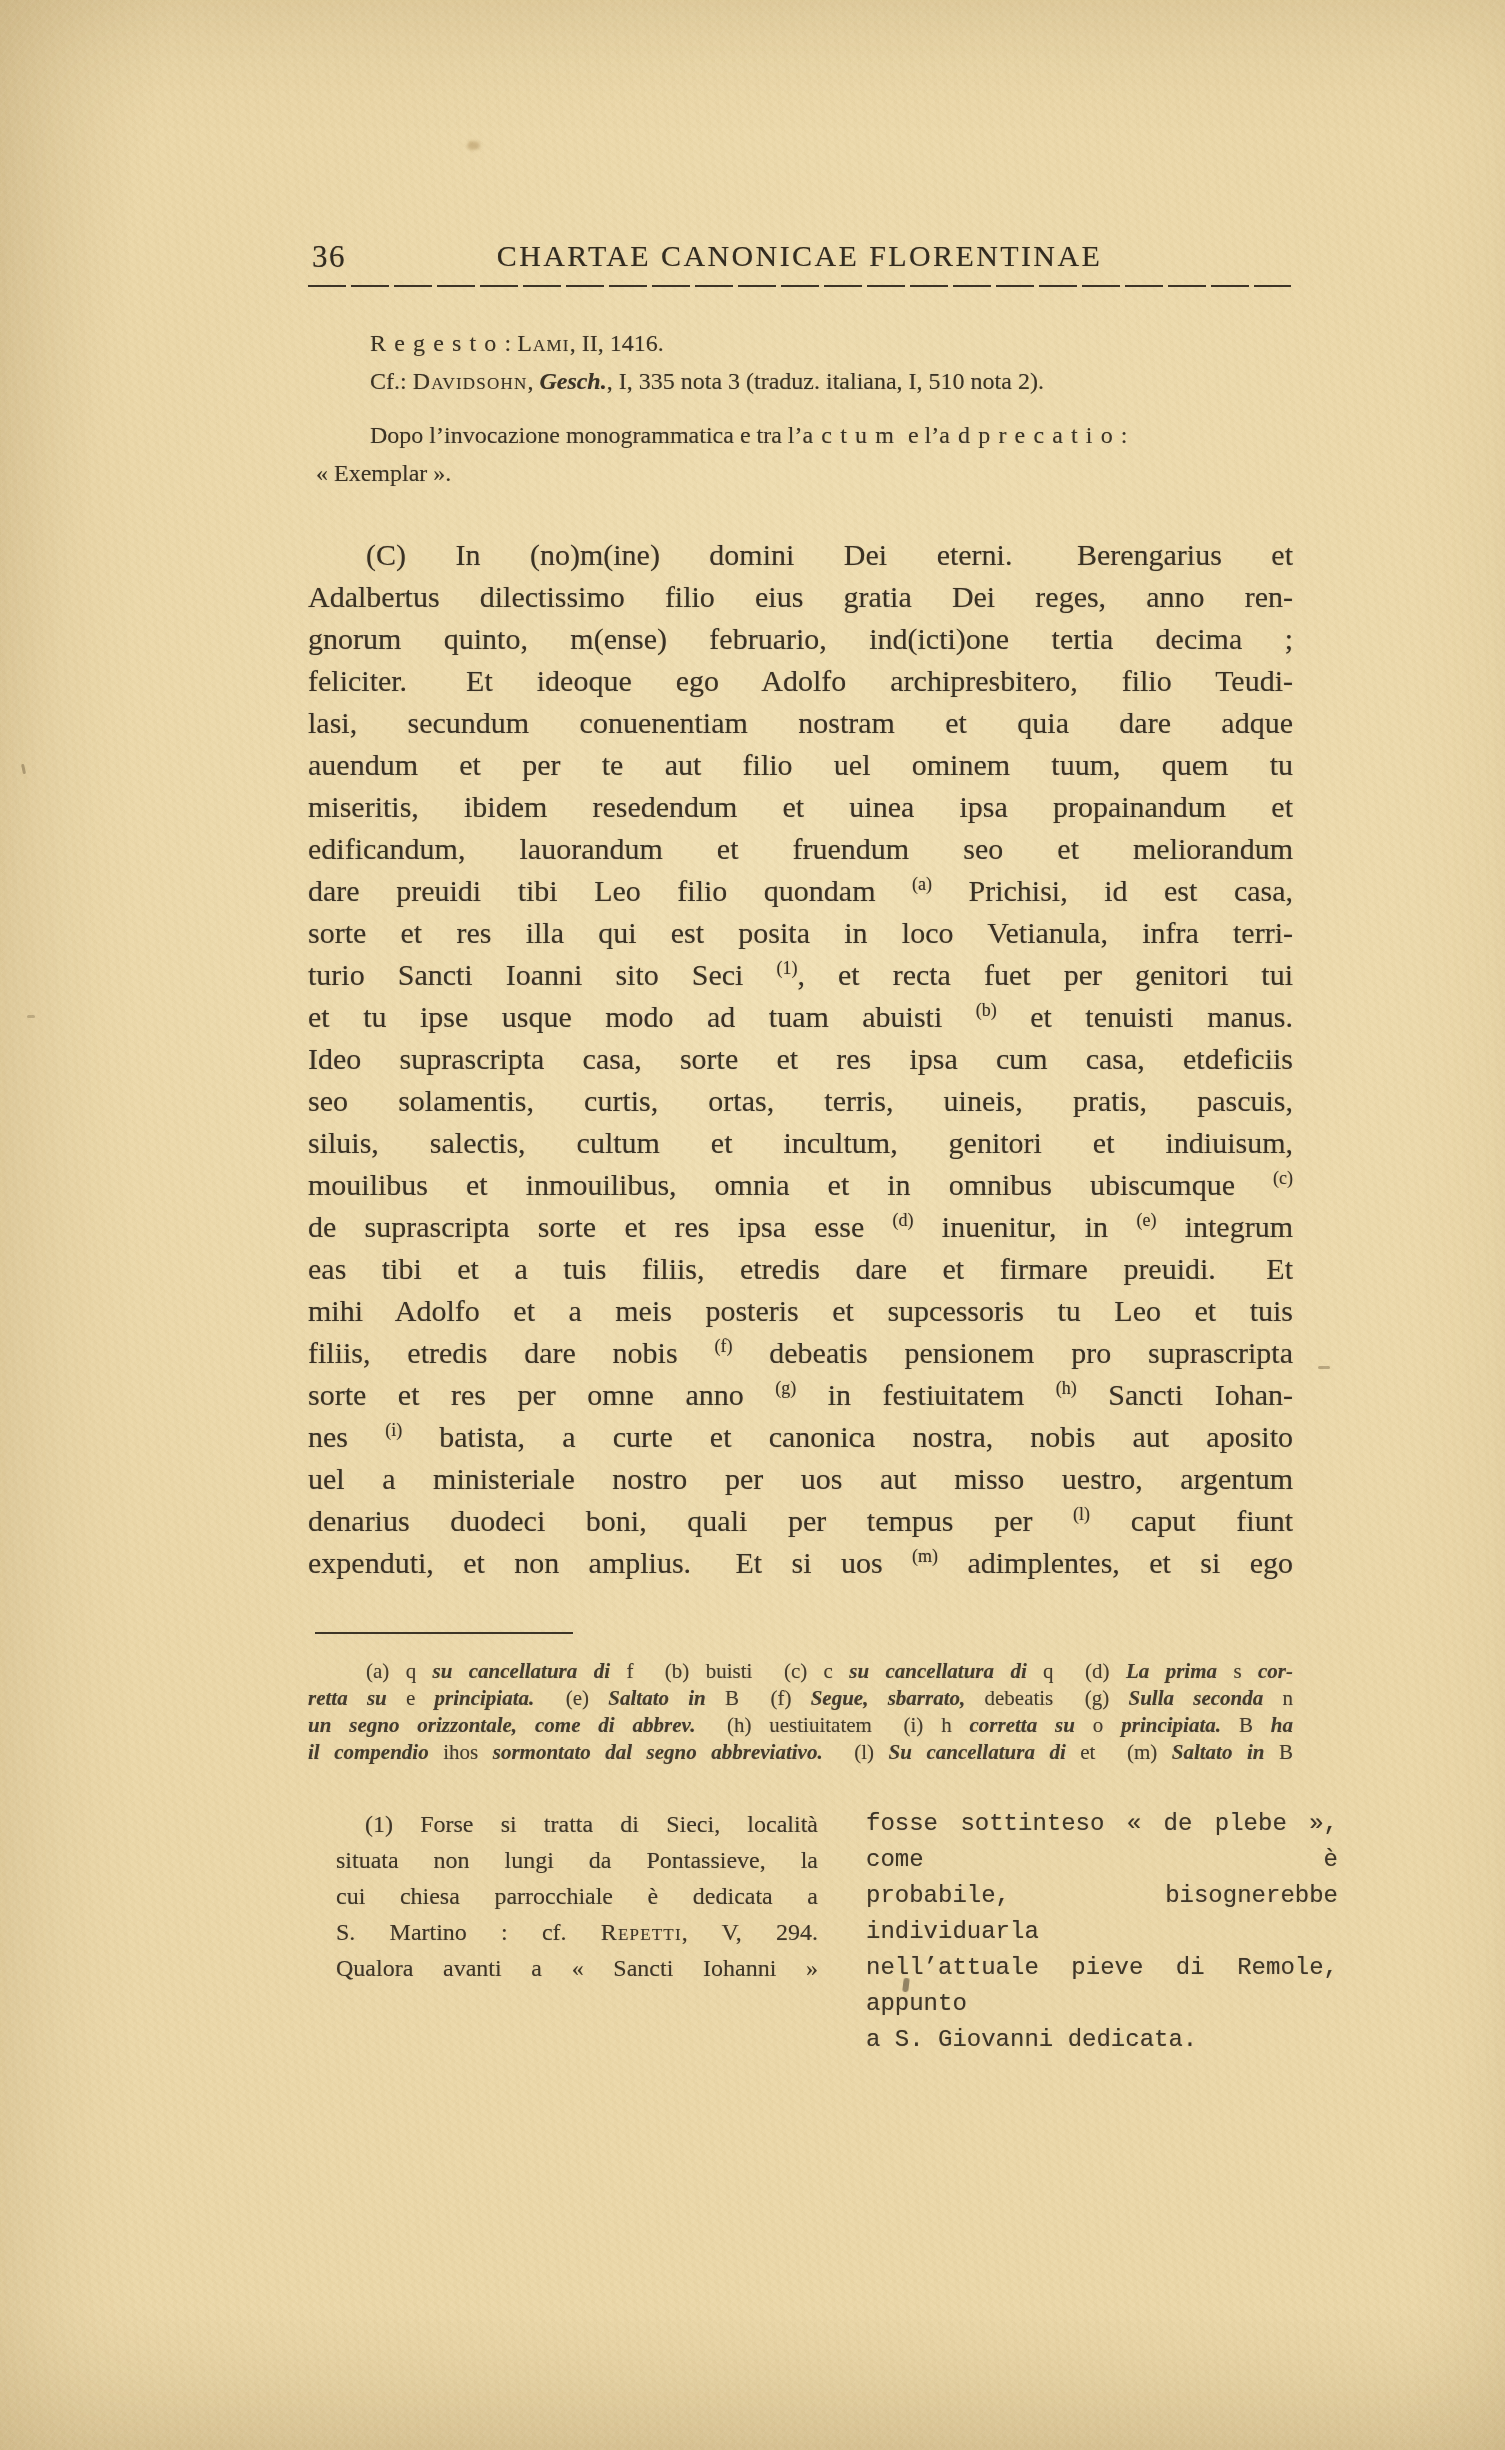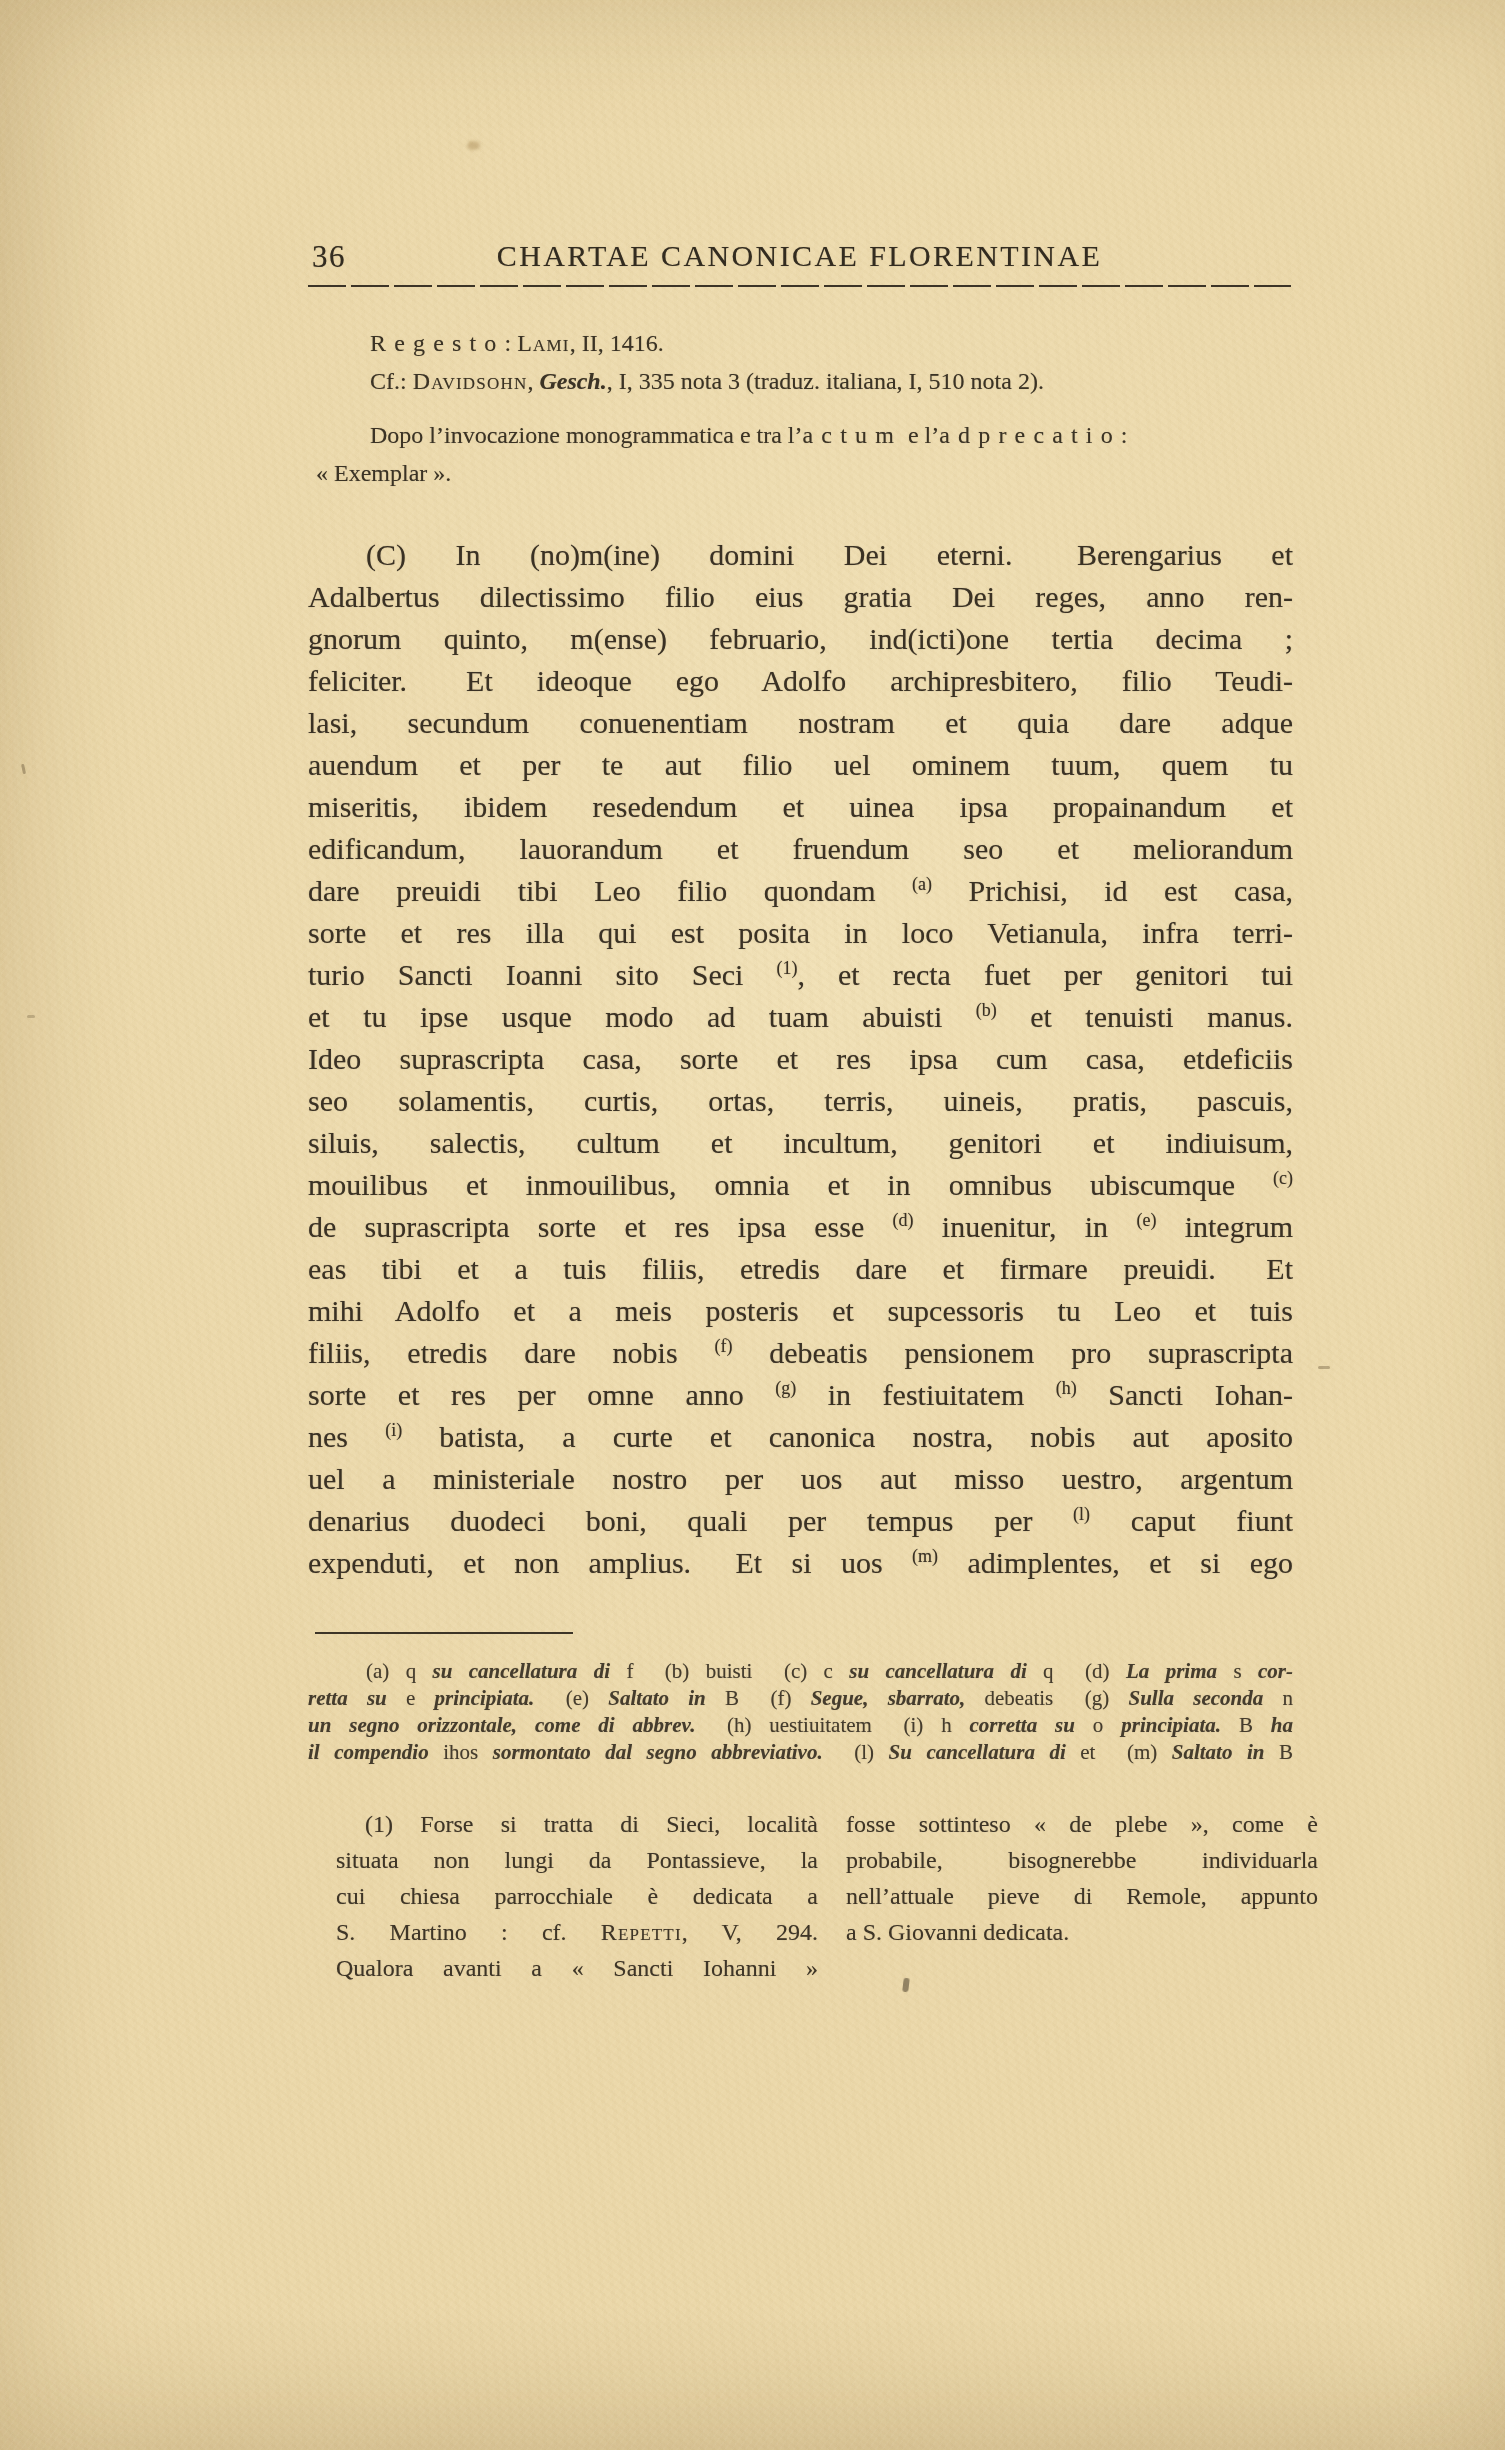--- a/index.html
+++ b/index.html
@@ -65,21 +65,21 @@
     text-shadow:0 0 0.8px rgba(69,60,45,0.40);
   }
   .apparatus .line:first-child{text-indent:58px;}
   .fncol{
     position:absolute;top:1806px;
     font-size:24px;line-height:36px;color:#3e3527;
     text-shadow:0 0 0.8px rgba(62,53,39,0.40);
   }
   .fn-left{left:308px;width:482px;margin-left:28px;}
   .fn-left .line:first-child{text-indent:29px;}
-  .fn-right{left:846px;width:472px;}
+  .fn-right{left:866px;width:472px;font-family:Liberation Mono, monospace;}
   .fn-right .line:last-child{text-align-last:left;}
   sup{font-size:60%;line-height:0;vertical-align:super;letter-spacing:0;}
   .sc{font-variant:small-caps;letter-spacing:1.2px;}
   .sp{letter-spacing:0.34em;}
   i{font-style:italic;font-weight:bold;}
   .speck{position:absolute;pointer-events:none;}
   .s1{left:467px;top:141px;width:13px;height:8.8px;border-radius:50%;
       background:rgba(150,115,60,0.35);filter:blur(1.6px);}
   .s2{left:903px;top:1978px;width:5.6px;height:13.6px;border-radius:2.4px;
       background:rgba(75,62,42,0.55);transform:rotate(7deg);filter:blur(0.5px);}

